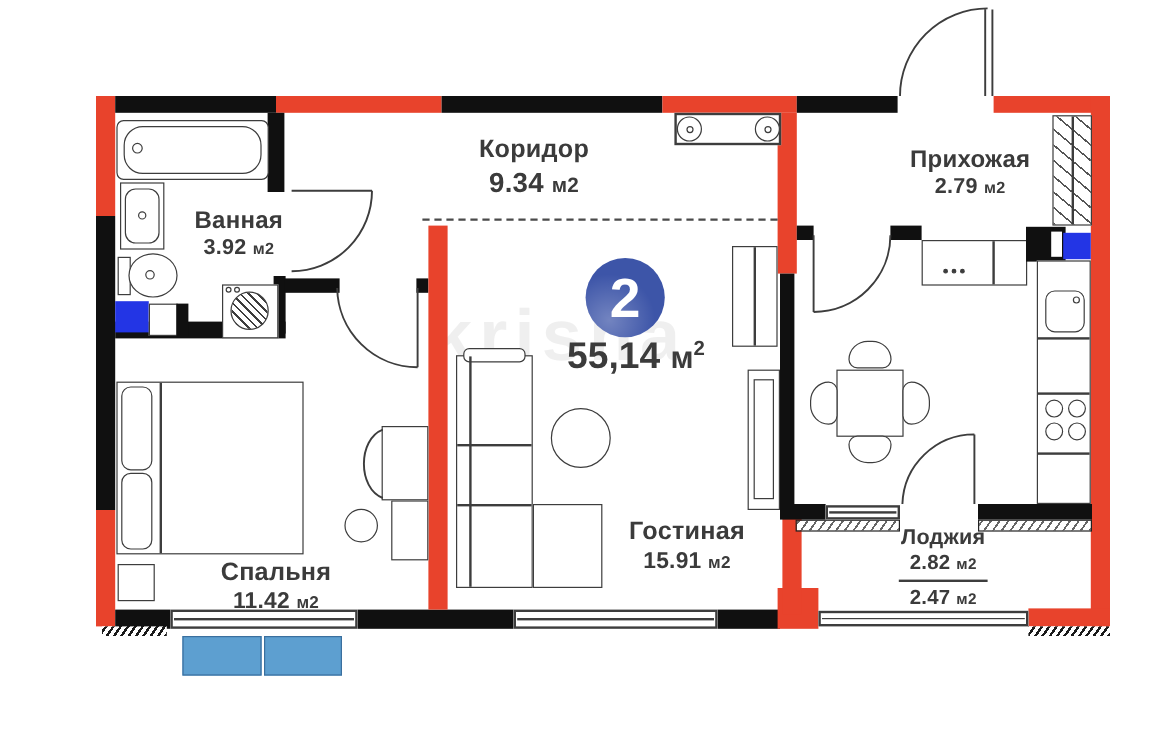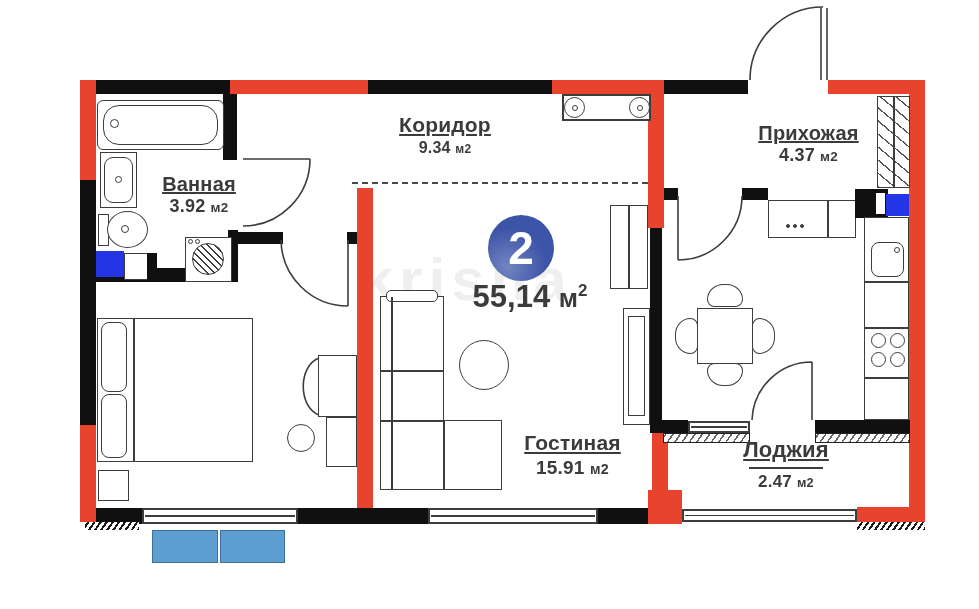--- a/index.html
+++ b/index.html
@@ -12,21 +12,21 @@
   .ln{position:absolute;background:#3d3d3d;z-index:3;}
   .win{position:absolute;background:#fff;border:2px solid #3d3d3d;box-sizing:border-box;z-index:3;}
   .win::after{content:"";position:absolute;left:1px;right:1px;top:50%;height:1.6px;margin-top:-0.8px;background:#3d3d3d;}
   .hstrip{position:absolute;z-index:2;background:repeating-linear-gradient(-55deg,#1a1a1a 0 2px,#fff 2px 5px);}
   .hatchwall{position:absolute;z-index:2;border:1.4px solid #222;box-sizing:border-box;
              background:repeating-linear-gradient(-55deg,#666 0 1.5px,#fff 1.5px 6px);}
   .hatchbox{background:#fff repeating-linear-gradient(40deg,#555 0 1.3px,transparent 1.3px 10px);}
   .dash{position:absolute;border-top:2.5px dashed #4a4a4a;z-index:2;}
   .dot{position:absolute;background:#fff;border:1.4px solid #3d3d3d;border-radius:50%;box-sizing:border-box;z-index:3;}
   .lbl{position:absolute;z-index:4;font-weight:700;line-height:1.22;letter-spacing:0.2px;text-align:center;}
-  .lbl .nm{font-size:20px;text-decoration:underline;}
+  .lbl .nm{font-size:20px;}
   .lbl .ar{font-size:18px;}
   .unit{font-size:0.75em;}
   .tc{text-align:center;}
   .blue{background:var(--accent-blue,#2335e5);border:none;}
   .bluebox{position:absolute;background:var(--box-blue,#5d9fd0);border:1.6px solid #3a6f9e;box-sizing:border-box;z-index:2;}
   #badge{position:absolute;left:488px;top:215px;width:66px;height:66px;border-radius:50%;
          background:var(--badge-blue,#3d55a8);color:#fff;display:flex;align-items:center;justify-content:center;
          font-size:46px;font-weight:700;z-index:5;}
   #badge::after{content:"";position:absolute;inset:0;border-radius:50%;
          background:radial-gradient(circle at 30% 78%, rgba(255,255,255,.28), rgba(255,255,255,0) 55%);}
@@ -184,39 +184,44 @@
   <div id="badge">
       <span>2</span>
     </div>
   <div id="total">
     <span>55,14</span>
     <span class="tunit">м</span><sup>2</sup>
   </div>
 
   <div class="lbl tc" style="left:375px;top:112px;width:140px">
     <div class="nm" style="font-size:21px">Коридор</div>
-    <div class="ar" style="font-size:16px"><span>9.34</span> <span class="unit">м2</span></div>
+    <div class="ar" style="font-size:23px"><span>9.34</span> <span class="unit">м2</span></div>
   </div>
 
   <div class="lbl" style="left:741px;top:121px;width:135px">
     <div class="nm">Прихожая</div>
-    <div class="ar"><span>4.37</span> <span class="unit">м2</span></div>
+    <div class="ar"><span>2.79</span> <span class="unit">м2</span></div>
   </div>
 
   <div class="lbl" style="left:144px;top:172px;width:110px">
     <div class="nm">Ванная</div>
     <div class="ar"><span>3.92</span> <span class="unit">м2</span></div>
   </div>
 
 
+  <div class="lbl tc" style="left:160px;top:464px;width:140px">
+    <div class="nm" style="font-size:21px">Спальня</div>
+    <div class="ar" style="font-size:19px"><span>11.42</span> <span class="unit">м2</span></div>
+  </div>
 
   <div class="lbl tc" style="left:495px;top:430px;width:155px">
     <div class="nm" style="font-size:21px">Гостиная</div>
     <div class="ar" style="font-size:19px"><span>15.91</span> <span class="unit">м2</span></div>
   </div>
 
   <div class="lbl tc" style="left:727px;top:437px;width:118px">
-    <div class="nm" style="font-size:22px">Лоджия</div>
+    <div class="nm" style="font-size:18px">Лоджия</div>
+    <div class="ar" style="font-size:17px"><span>2.82</span> <span class="unit">м2</span></div>
     <div class="divline"></div>
     <div class="ar" style="font-size:17px"><span>2.47</span> <span class="unit">м2</span></div>
   </div>
 
 </div>
 
 </body></html>

